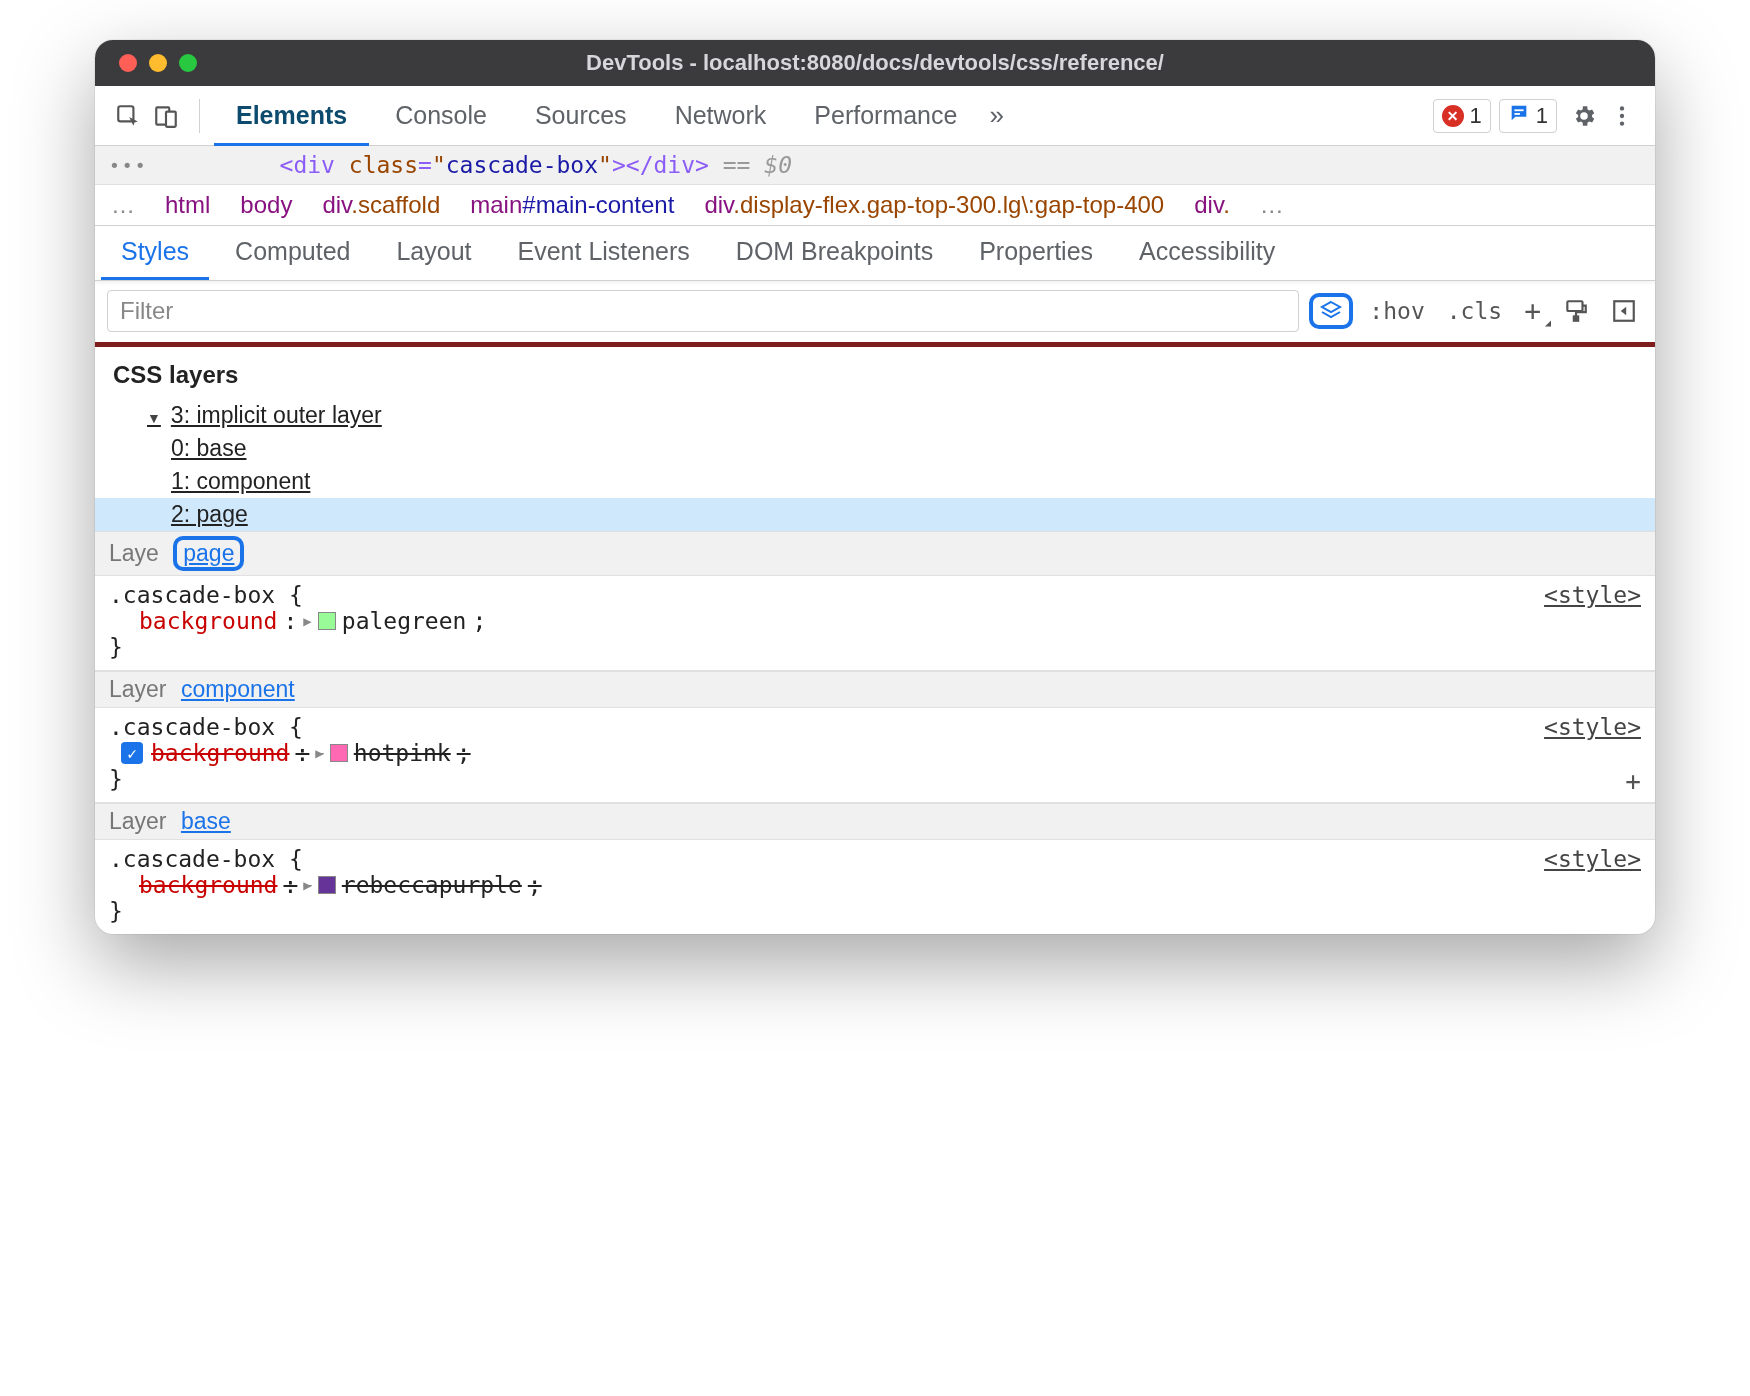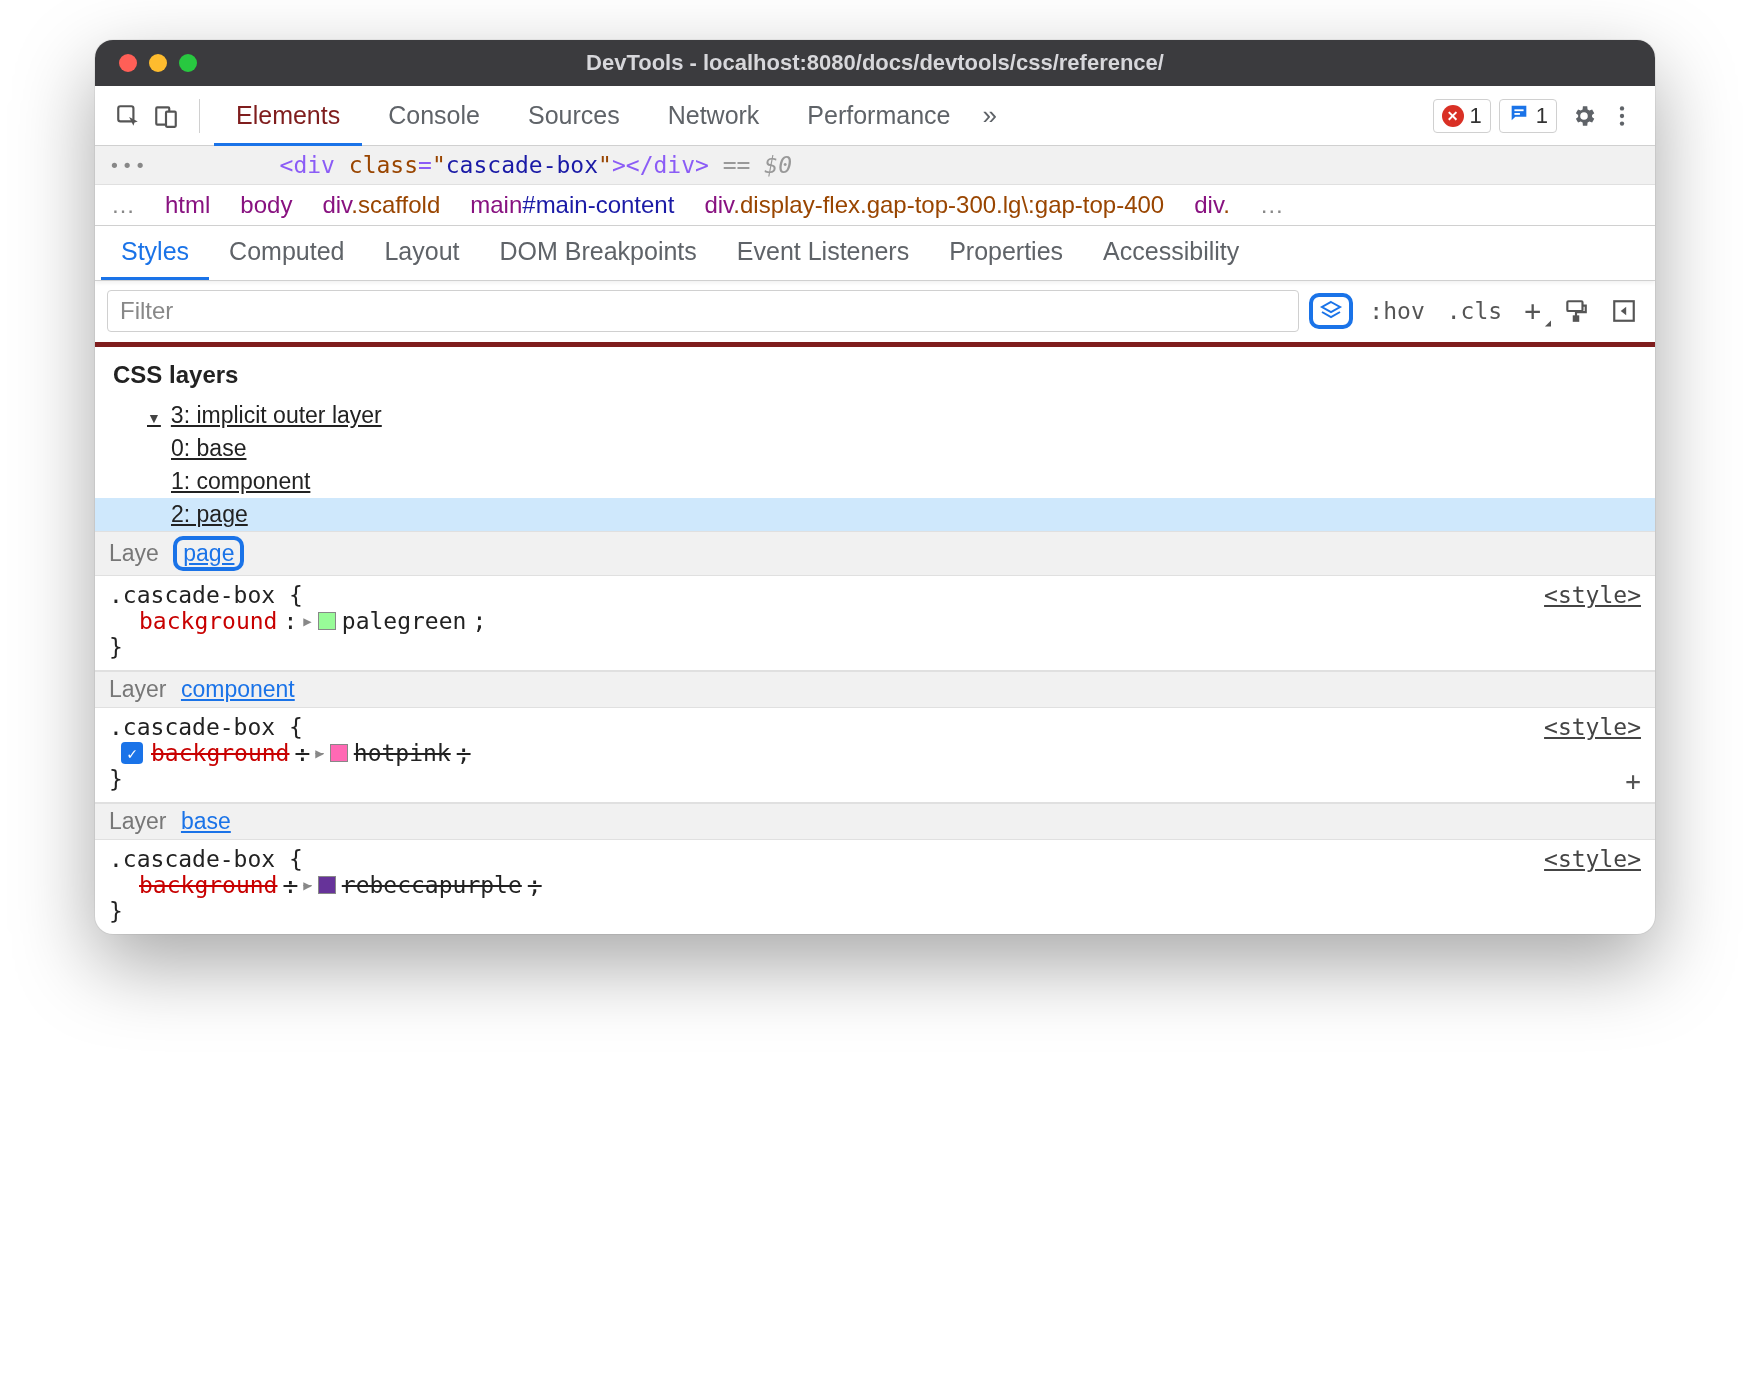--- a/index.html
+++ b/index.html
@@ -68,21 +68,21 @@
   .tab {
     padding: 0 22px;
     display: flex; align-items: center;
     font-size: 25px;
     color: #5f6368;
     cursor: pointer;
     border-bottom: 3px solid transparent;
     position: relative;
     top: 1px;
   }
-  .tab.active { color: #7f1d1d; border-bottom-color: #1a73e8; font-weight: 400; }
+  .tab.active { color: #0c4a6e; border-bottom-color: #1a73e8; font-weight: 700; }
   .more-tabs { color: #5f6368; font-size: 26px; padding: 0 10px; cursor: pointer; }
   .spacer { flex: 1; }
   .badge {
     border: 1px solid #d0d0d0;
     border-radius: 4px;
     padding: 2px 8px;
     display: flex; align-items: center; gap: 6px;
     font-size: 22px;
     color: #333;
     margin-right: 8px;
@@ -127,20 +127,21 @@
   .crumbs .ell { color: #888; font-family: sans-serif; }
   .crumbs .idc { color: #1a1aa6; }
   .crumbs .cls { color: #994500; }
   
   .subtabs {
     display: flex;
     align-items: stretch;
     height: 54px;
     box-shadow: 0 1px 0 #d0d0d0, 0 3px 4px rgba(0,0,0,0.06);
     padding: 0 6px;
+    gap: 6px;
   }
   .subtab {
     padding: 0 20px;
     display: flex; align-items: center;
     font-size: 25px;
     color: #5f6368;
     cursor: pointer;
     border-bottom: 3px solid transparent;
   }
   .subtab.active { color: #1a73e8; border-bottom-color: #1a73e8; }
@@ -330,22 +331,22 @@
     <span><span>main</span><span class="idc">#main-content</span></span>
     <span><span>div</span><span class="cls">.display-flex.gap-top-300.lg\:gap-top-400</span></span>
     <span><span>div</span><span class="cls">.</span></span>
     <span class="ell">…</span>
   </div>
 
   <div class="subtabs">
     <div class="subtab active">Styles</div>
     <div class="subtab">Computed</div>
     <div class="subtab">Layout</div>
+    <div class="subtab">Event Listeners</div>
     <div class="subtab">DOM Breakpoints</div>
-    <div class="subtab">Event Listeners</div>
     <div class="subtab">Properties</div>
     <div class="subtab">Accessibility</div>
   </div>
 
   <div class="filterrow">
     <input type="text" placeholder="Filter" style="">
     <span class="hilite">
       <svg width="24" height="24" viewBox="0 0 24 24" fill="none" stroke="#1a73e8" stroke-width="2">
           <path d="M12 3l9 5-9 5-9-5 9-5z"></path>
           <path d="M3 13l9 5 9-5"></path>

